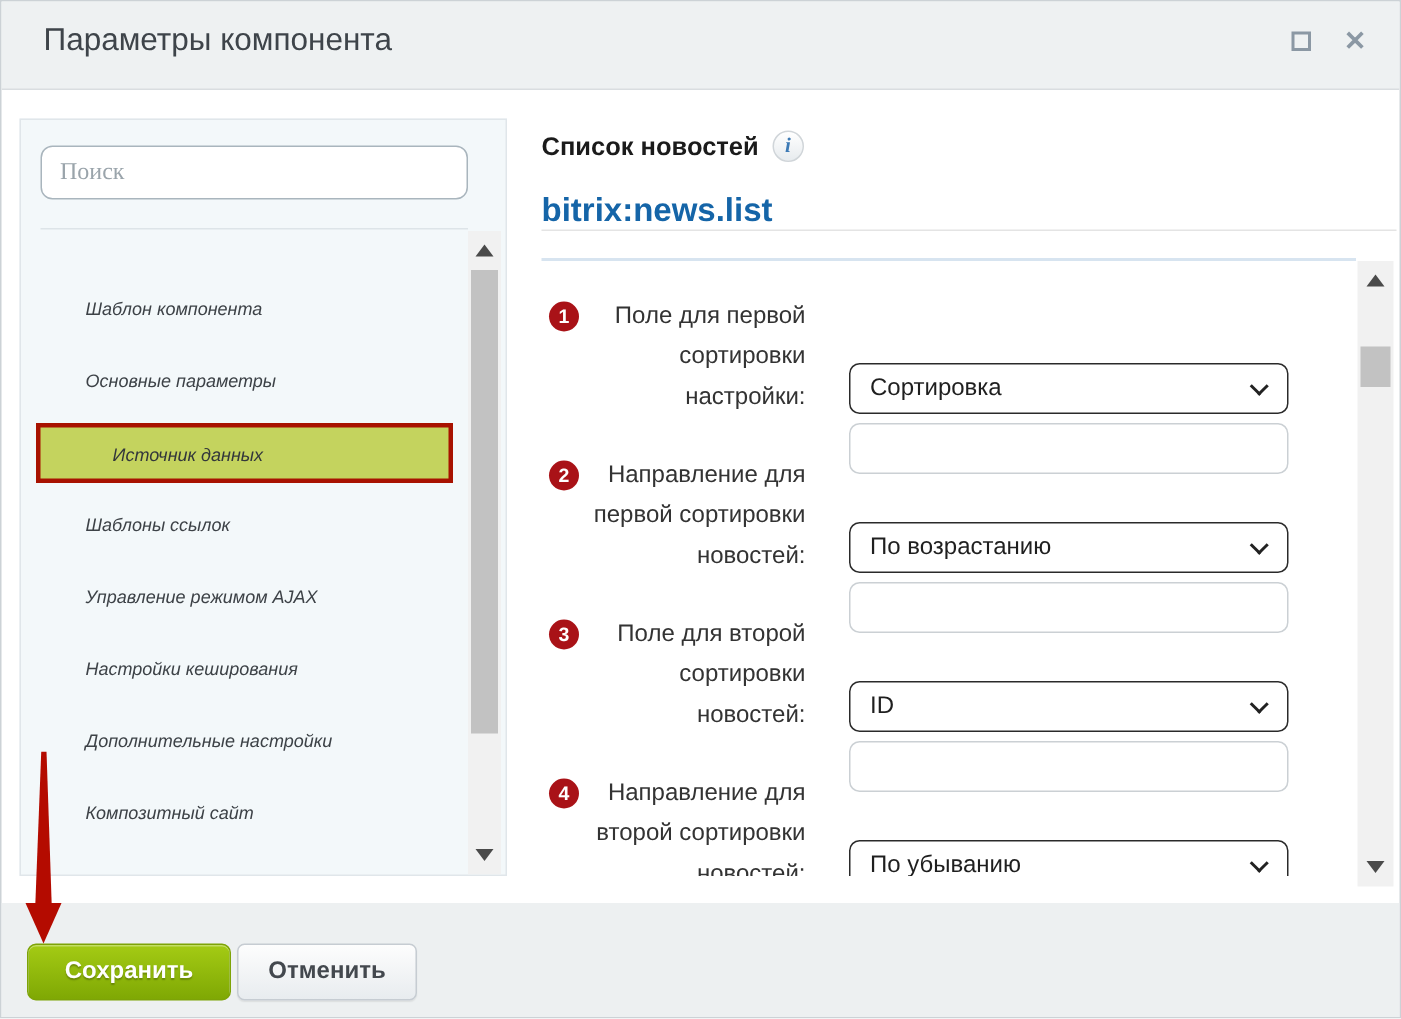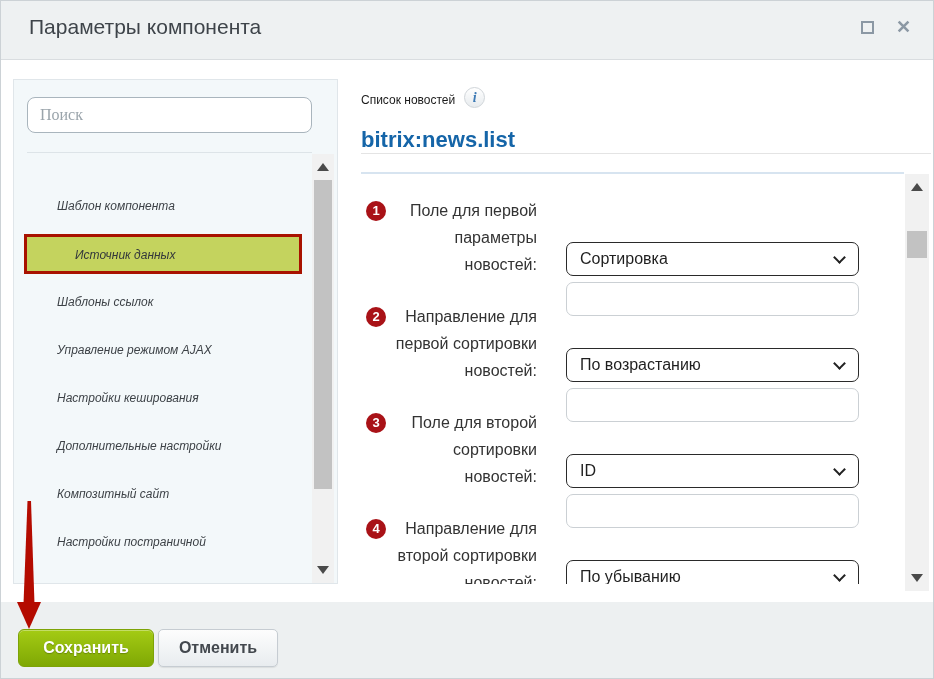--- a/index.html
+++ b/index.html
@@ -72,21 +72,21 @@
   .side-scroll .thumb {
     position:absolute; left:2px; top:26px; width:18px; height:309px; background:#c2c2c2;
   }
   .tri-up { position:absolute; left:5px; top:9px; width:0; height:0;
     border-left:6px solid transparent; border-right:6px solid transparent; border-bottom:8px solid #4a4a4a; }
   .tri-down { position:absolute; left:5px; bottom:9px; width:0; height:0;
     border-left:6px solid transparent; border-right:6px solid transparent; border-top:8px solid #4a4a4a; }
 
   
   .main-head { position:absolute; left:360px; top:86px; }
-  .comp-title { font-size:12px; font-weight:normal; color:#1b1b1b; display:inline-block; }
+  .comp-title { font-size:17px; font-weight:bold; color:#1b1b1b; display:inline-block; }
   .info-icon {
     display:inline-block; vertical-align:2px; margin-left:9px;
     width:21px; height:21px; border-radius:50%;
     background:linear-gradient(#ffffff,#e7ebee);
     border:1px solid #d0d5d9;
     text-align:center; line-height:20px;
     font-family:"Liberation Serif", serif; font-style:italic; font-weight:bold;
     font-size:14px; color:#3d7ab5; cursor:pointer;
   }
   .comp-code { font-size:22px; font-weight:bold; color:#1565a8; margin-top:19px; cursor:pointer; }
@@ -180,20 +180,21 @@
       <div class="btn-max"></div>
       <div class="btn-close">✕</div>
     </div>
   </div>
 
   <div class="sidebar">
     <input class="search-input" type="text" placeholder="Поиск" style="">
     <div class="sidebar-sep"></div>
     <div class="nav-list">
         <div class="nav-item">Шаблон компонента</div>
+        <div class="nav-item">Основные параметры</div>
         <div class="nav-item active">Источник данных</div>
         <div class="nav-item">Шаблоны ссылок</div>
         <div class="nav-item">Управление режимом AJAX</div>
         <div class="nav-item">Настройки кеширования</div>
         <div class="nav-item">Дополнительные настройки</div>
         <div class="nav-item">Композитный сайт</div>
         <div class="nav-item">Настройки постраничной</div>
       </div>
     <div class="side-scroll">
       <div class="tri-up"></div>
@@ -206,21 +207,21 @@
     <span class="comp-title">Список новостей</span><span class="info-icon">i</span>
     <div class="comp-code">bitrix:news.list</div>
   </div>
   <div class="hr-gray"></div>
   <div class="hr-blue"></div>
 
   <div class="form-area">
       <div class="form-row">
         <div class="label-cell">
           <span class="num-badge">1</span>
-          <div class="field-label">Поле для первой параметры новостей:</div>
+          <div class="field-label">Поле для первой сортировки настройки:</div>
         </div>
         <div class="ctrl-cell"><div class="select"><span class="select-value">Сортировка</span><span class="chevron"></span></div><input class="text-input" type="text" style=""></div>
       </div>
       <div class="form-row">
         <div class="label-cell">
           <span class="num-badge">2</span>
           <div class="field-label">Направление для первой сортировки новостей:</div>
         </div>
         <div class="ctrl-cell"><div class="select"><span class="select-value">По возрастанию</span><span class="chevron"></span></div><input class="text-input" type="text" style=""></div>
       </div>

